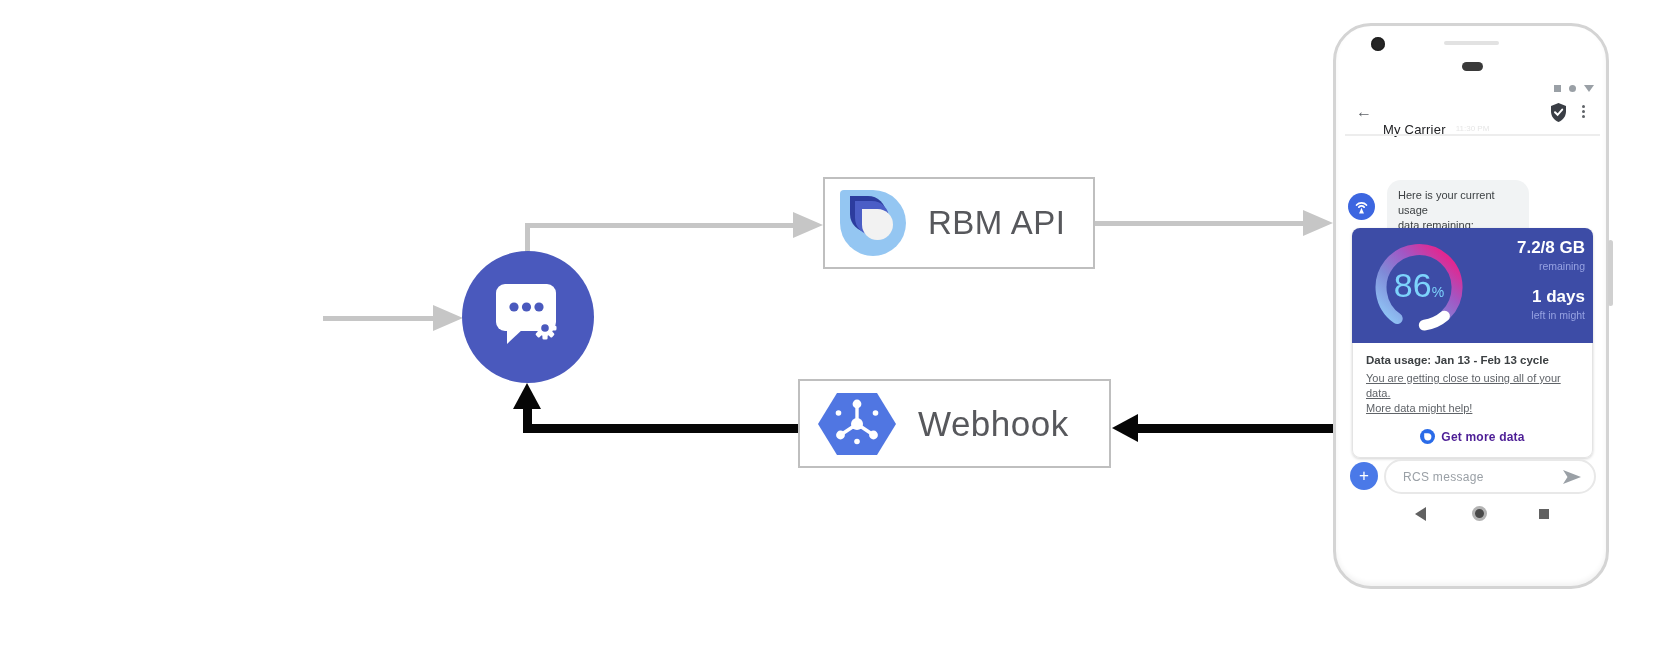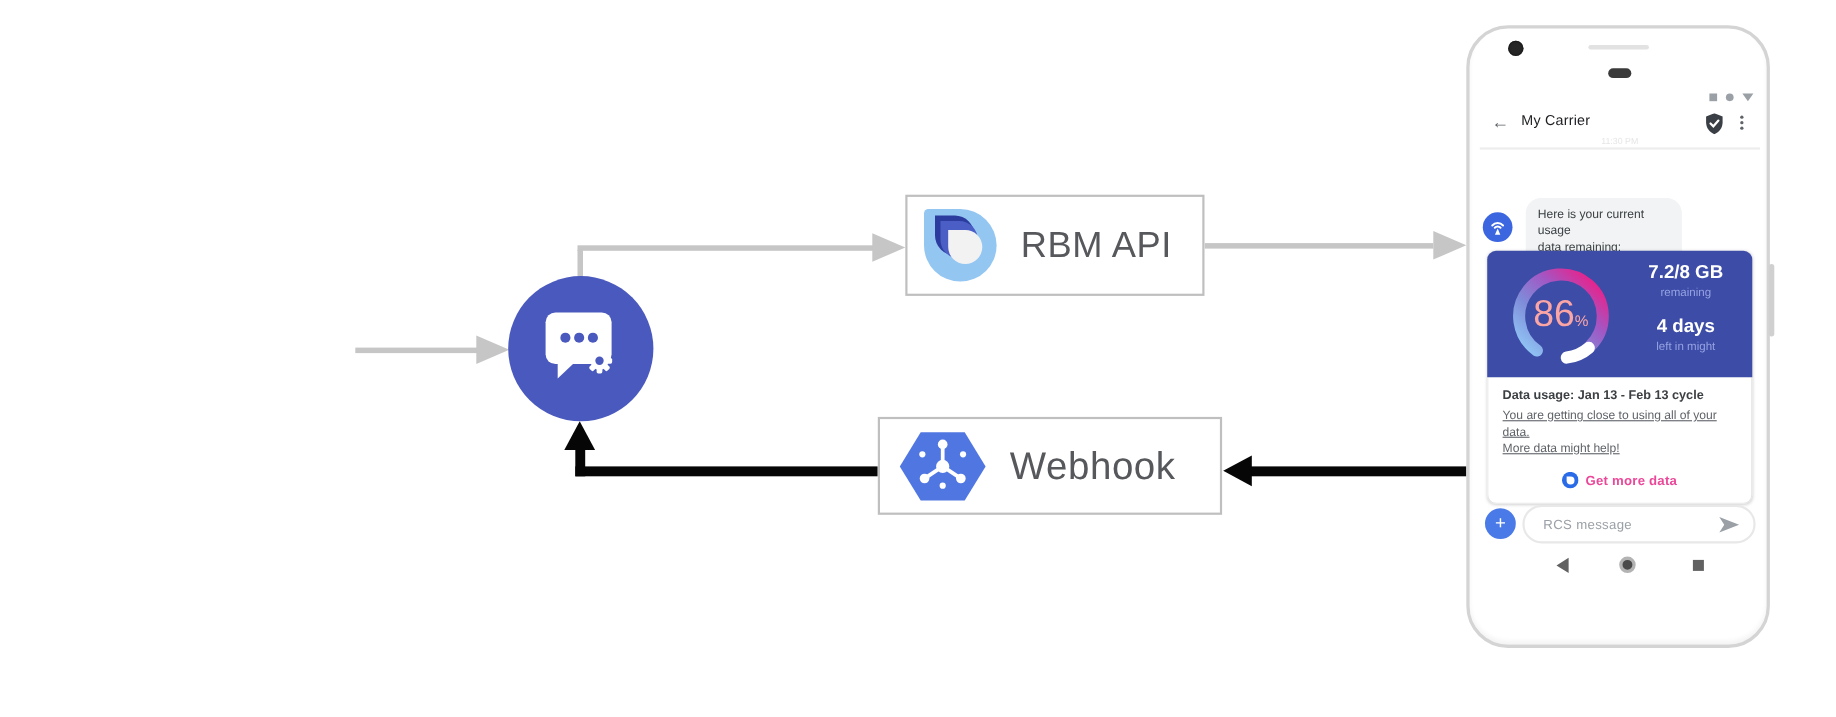--- a/index.html
+++ b/index.html
@@ -46,51 +46,51 @@
   .side-button{position:absolute;right:-7px;top:214px;width:5px;height:66px;background:#d0d0d0;border-radius:3px;}
   .screen{position:absolute;left:9px;top:52px;width:255px;height:450px;background:#fff;overflow:hidden;}
 
   
   .statusbar{position:absolute;right:6px;top:7px;display:flex;align-items:center;gap:8px;}
   .st-square{width:7px;height:7px;background:#9aa0a6;}
   .st-dot{width:7px;height:7px;border-radius:50%;background:#9aa0a6;}
   .st-tri{width:0;height:0;border-left:5px solid transparent;border-right:5px solid transparent;border-top:7px solid #9aa0a6;}
   .hdr{position:absolute;left:0;top:20px;width:255px;height:34px;}
   .hdr-back{position:absolute;left:11px;top:5px;font-size:16px;color:#5f6368;}
-  .hdr-title{position:absolute;left:38px;top:4px;font-size:13px;color:#202124;letter-spacing:.2px;}
+  .hdr-title{position:absolute;left:38px;top:24px;font-size:13px;color:#202124;letter-spacing:.2px;}
   .hdr-shield{position:absolute;left:205px;top:5px;}
   .hdr-menu{position:absolute;left:237px;top:7px;display:flex;flex-direction:column;gap:2px;}
   .hdr-menu i{width:3px;height:3px;border-radius:50%;background:#5f6368;}
   .divider{position:absolute;left:0;top:56px;width:255px;height:2px;background:#ededed;}
   .faint-time{position:absolute;left:0;top:46px;width:255px;text-align:center;font-size:8px;color:#e6e6e6;}
 
   
   .avatar{position:absolute;left:3px;top:115px;width:27px;height:27px;border-radius:50%;background:#3c66e0;
     display:flex;align-items:center;justify-content:center;}
   .bubble{position:absolute;left:42px;top:102px;width:142px;box-sizing:border-box;background:#f1f3f4;border-radius:14px;
     padding:8px 11px;font-size:11px;line-height:15px;color:#3c4043;}
 
   
   .card{position:absolute;left:7px;top:150px;width:241px;box-shadow:0 1px 3px rgba(0,0,0,.18);border-radius:8px;}
   .card-top{position:relative;width:241px;height:115px;background:#3d4ca6;border-radius:8px 8px 0 0;}
   .gauge-wrap{position:absolute;left:17px;top:8px;width:100px;height:100px;}
-  .gauge-num{position:absolute;left:0;top:30px;width:100px;text-align:center;color:#fca5a5;font-weight:300;}
+  .gauge-num{position:absolute;left:0;top:30px;width:100px;text-align:center;color:#7dd3fc;font-weight:300;}
   .gauge-num .big{font-size:34px;}
   .gauge-num .pct{font-size:14px;}
-  .card-col{position:absolute;left:128px;top:10px;width:105px;text-align:center;}
+  .card-col{position:absolute;left:128px;top:10px;width:105px;text-align:right;}
   .quota{font-size:17px;font-weight:bold;color:#fff;}
   .quota-sub{font-size:10.5px;color:#96a2e2;margin-top:2px;}
   .days{font-size:17px;font-weight:bold;color:#fff;margin-top:15px;}
   .days-sub{font-size:10.5px;color:#96a2e2;margin-top:2px;}
   .card-body{box-sizing:border-box;width:241px;background:#fff;border:1px solid #e4e4e4;border-top:none;
     border-radius:0 0 8px 8px;padding:11px 13px 13px;}
   .card-title{font-size:11.5px;font-weight:bold;color:#3c4043;}
   .card-text{font-size:11px;line-height:15px;color:#5f6368;margin-top:5px;text-decoration:underline;}
   .card-action{margin-top:13px;display:flex;align-items:center;justify-content:center;gap:6px;cursor:pointer;}
-  .card-action span{font-size:12px;font-weight:bold;color:#ec4899;letter-spacing:.2px;}
+  .card-action span{font-size:12px;font-weight:bold;color:#4c1d95;letter-spacing:.2px;}
 
   
   .plus-btn{position:absolute;left:5px;top:384px;width:28px;height:28px;border-radius:50%;background:#4a79e8;
     color:#fff;font-size:17px;line-height:27px;text-align:center;font-weight:400;}
   .pill{position:absolute;left:39px;top:381px;width:212px;height:35px;box-sizing:border-box;border:2px solid #e8e8e8;
     border-radius:19px;display:flex;align-items:center;padding:0 12px 0 15px;background:#fff;}
   .rcs-input{border:none;outline:none;flex:1;font-size:12px;color:#737373;font-family:"Liberation Sans",sans-serif;background:transparent;}
   .rcs-input::placeholder{color:#9aa0a6;letter-spacing:.3px;}
 
   
@@ -242,21 +242,21 @@
               <path d="M 28.2 82.6 A 38 38 0 1 1 76.9 78.4" stroke="url(#gaugeGrad)" stroke-width="11" fill="none" stroke-linecap="round"></path>
               <path d="M 75.4 80.2 A 38 38 0 0 1 55.3 89.1" stroke="#ffffff" stroke-width="11" fill="none" stroke-linecap="round"></path>
             </svg>
             <div class="gauge-num">
               <span class="big">86</span><span class="pct">%</span>
             </div>
           </div>
           <div class="card-col">
             <div class="quota">7.2/8 GB</div>
             <div class="quota-sub">remaining</div>
-            <div class="days">4 days</div>
+            <div class="days">1 days</div>
             <div class="days-sub">left in might</div>
           </div>
         </div>
         <div class="card-body">
           <div class="card-title">Data usage: Jan 13 - Feb 13 cycle</div>
           <div class="card-text">
             <div>You are getting close to using all of your data.</div>
             <div>More data might help!</div>
           </div>
           <div class="card-action">

